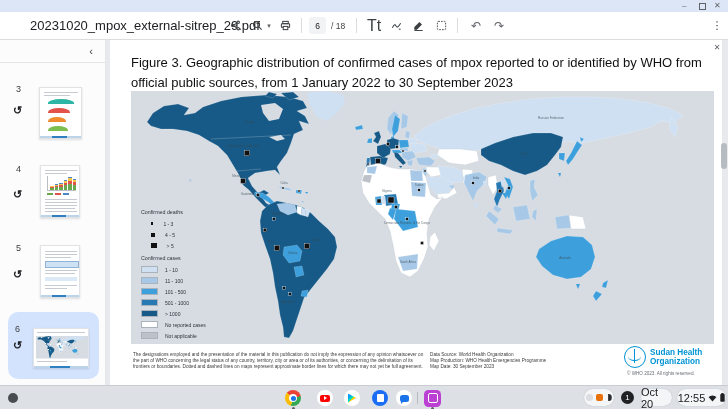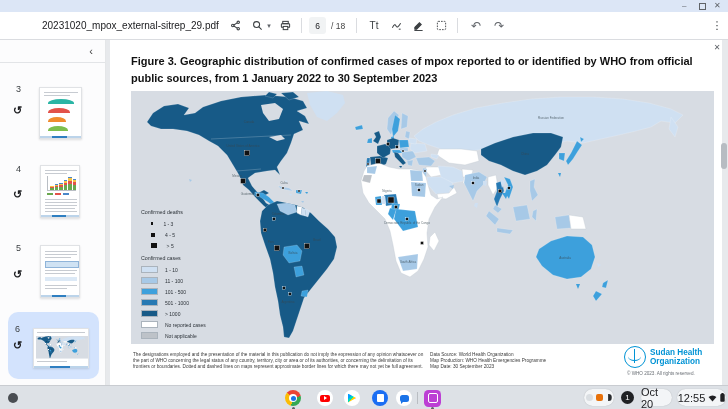--- a/index.html
+++ b/index.html
@@ -6,42 +6,42 @@
   body{width:728px;height:409px;position:relative;overflow:hidden;
        font-family:"Liberation Sans",sans-serif;background:#e7e9ec;-webkit-font-smoothing:antialiased}
   
   .titlebar{position:absolute;left:0;top:0;width:728px;height:12px;background:#dce6f6}
   .winctl{position:absolute;top:1px;font-size:8px;line-height:10px;color:#5f6368}
   .win-restore{position:absolute;top:3px;width:5px;height:5px;border:1px solid #5f6368}
   .toolbar{position:absolute;left:0;top:12px;width:728px;height:28px;background:#ffffff;border-bottom:1px solid #dadce0;box-sizing:border-box}
   .tb{position:absolute;top:0;height:27px;display:flex;align-items:center;justify-content:center;color:#3c4043}
   .tb svg{display:block}
   .vsep{position:absolute;top:6px;width:1px;height:15px;background:#dadce0}
-  .filename{position:absolute;left:42px;top:0;height:27px;display:flex;align-items:center;font-size:10px;color:#202124}
+  .filename{position:absolute;left:30px;top:0;height:27px;display:flex;align-items:center;font-size:13px;color:#202124}
   .pagebox{position:absolute;left:309px;top:5px;width:17px;height:17px;background:#f1f3f4;border-radius:3px;
            display:flex;align-items:center;justify-content:center;font-size:8.5px;color:#202124}
   .pagetotal{position:absolute;left:331px;top:0;height:27px;display:flex;align-items:center;font-size:8.5px;color:#444}
   .graying{color:#5f6368}
   
   .sidebar{position:absolute;left:0;top:40px;width:106px;height:345px;background:#fcfcfd;border-right:1px solid #e4e6e8;box-sizing:border-box}
   .sb-head{position:absolute;left:0;top:0;width:105px;height:23px;border-bottom:1px solid #e2e4e7;box-sizing:border-box}
   .sb-collapse{position:absolute;right:12px;top:4px;font-size:11px;color:#444;line-height:14px}
   .pnum{position:absolute;font-size:9px;color:#3c4043}
   .rot{position:absolute;font-size:11px;font-weight:bold;color:#202124;line-height:11px}
   .thumb{position:absolute;background:#fff;border:1px solid #e0e2e5;box-shadow:0 1px 2px rgba(0,0,0,.12);box-sizing:border-box}
   .tline{position:absolute;background:#c7cbd1;height:1px}
   .hump{position:absolute;border-radius:60% 60% 0 0/100% 100% 0 0}
   .bluebar{position:absolute;height:2px;background:#bcd4ea}
   .bluebar .seg{position:absolute;left:30%;width:36%;height:2px;background:#2f7fc1}
   .p6hl{position:absolute;left:8px;top:272px;width:91px;height:67px;background:var(--accent_selected);border-radius:10px}
   .barcol{position:absolute;bottom:0;width:3.5px;background:linear-gradient(to bottom,#4a86c8 0 10%,#f6c344 10% 28%,#e2524a 28% 53%,#6aa84f 53% 100%)}
   
   .page{position:absolute;left:110px;top:40px;width:612px;height:345px;background:#ffffff}
   .doc-close{position:absolute;left:601px;top:2px;width:12px;height:12px;font-size:8px;color:#5f6368;text-align:center;line-height:12px}
-  .fig-title{position:absolute;left:21px;top:13px;width:578px;font-size:11px;font-weight:bold;color:#111;line-height:1.55}
+  .fig-title{position:absolute;left:21px;top:13px;width:578px;font-size:13px;font-weight:normal;color:#111;line-height:1.55}
   .mapwrap{position:absolute;left:21px;top:51px;width:583px;height:253px}
   .legend{position:absolute;left:10px;top:118px;color:#2b3137}
   .leg-title{font-size:5.3px;margin-bottom:3px}
   .leg-row{display:flex;align-items:center;height:11px}
   .dsq{background:#111;margin-left:10px;margin-right:0}
   .dsq.s{width:2.4px;height:2.4px}
   .dsq.m{width:4px;height:4px}
   .dsq.l{width:5.6px;height:5.6px}
   .dlabel{font-size:5px;margin-left:10px}
   .swatch{width:17px;height:7.5px;border:0.5px solid #aab3bc;box-sizing:border-box}
@@ -119,21 +119,21 @@
         <rect x="3" y="8" width="18" height="8" rx="1.5"></rect>
         <rect x="7" y="14" width="10" height="7" fill="#fff"></rect>
       </svg>
   </div>
   <div class="vsep" style="left:301px"></div>
 
   <div class="pagebox">6</div>
   <div class="pagetotal">/ 18</div>
   <div class="vsep" style="left:356px"></div>
 
-  <div class="tb" style="left:366px;width:16px;font-size:10px;font-weight:normal">Tt</div>
+  <div class="tb" style="left:366px;width:16px;font-size:16px;font-weight:normal">Tt</div>
   <div class="tb" style="left:389px;width:14px">
     <svg width="11" height="11" viewBox="0 0 24 24" fill="none" stroke="#3c4043" stroke-width="2.2">
       <path d="M3 17 C7 9 9 9 11 13 C13 17 15 17 21 7"></path>
         <path d="M17 20 21 20"></path>
       </svg>
   </div>
   <div class="tb" style="left:411px;width:14px">
     <svg width="11" height="11" viewBox="0 0 24 24" fill="none" stroke="#3c4043" stroke-width="2.2">
       <path d="M4 16 14 6 18 10 8 20 4 20 Z" fill="#3c4043"></path>
         <path d="M3 23 21 23"></path>

